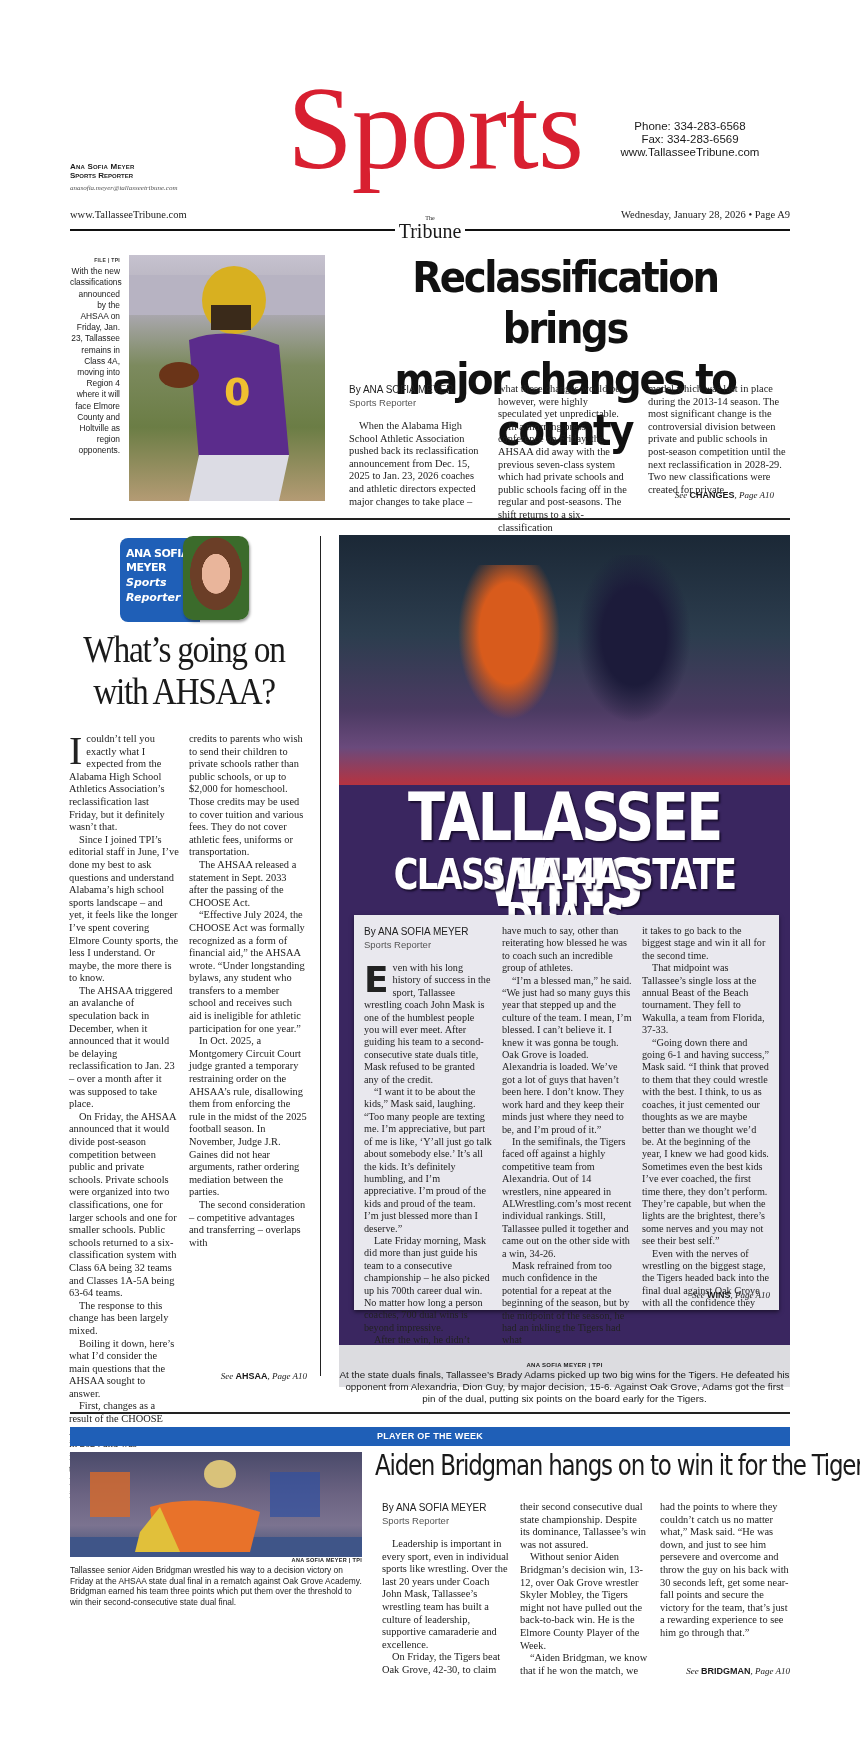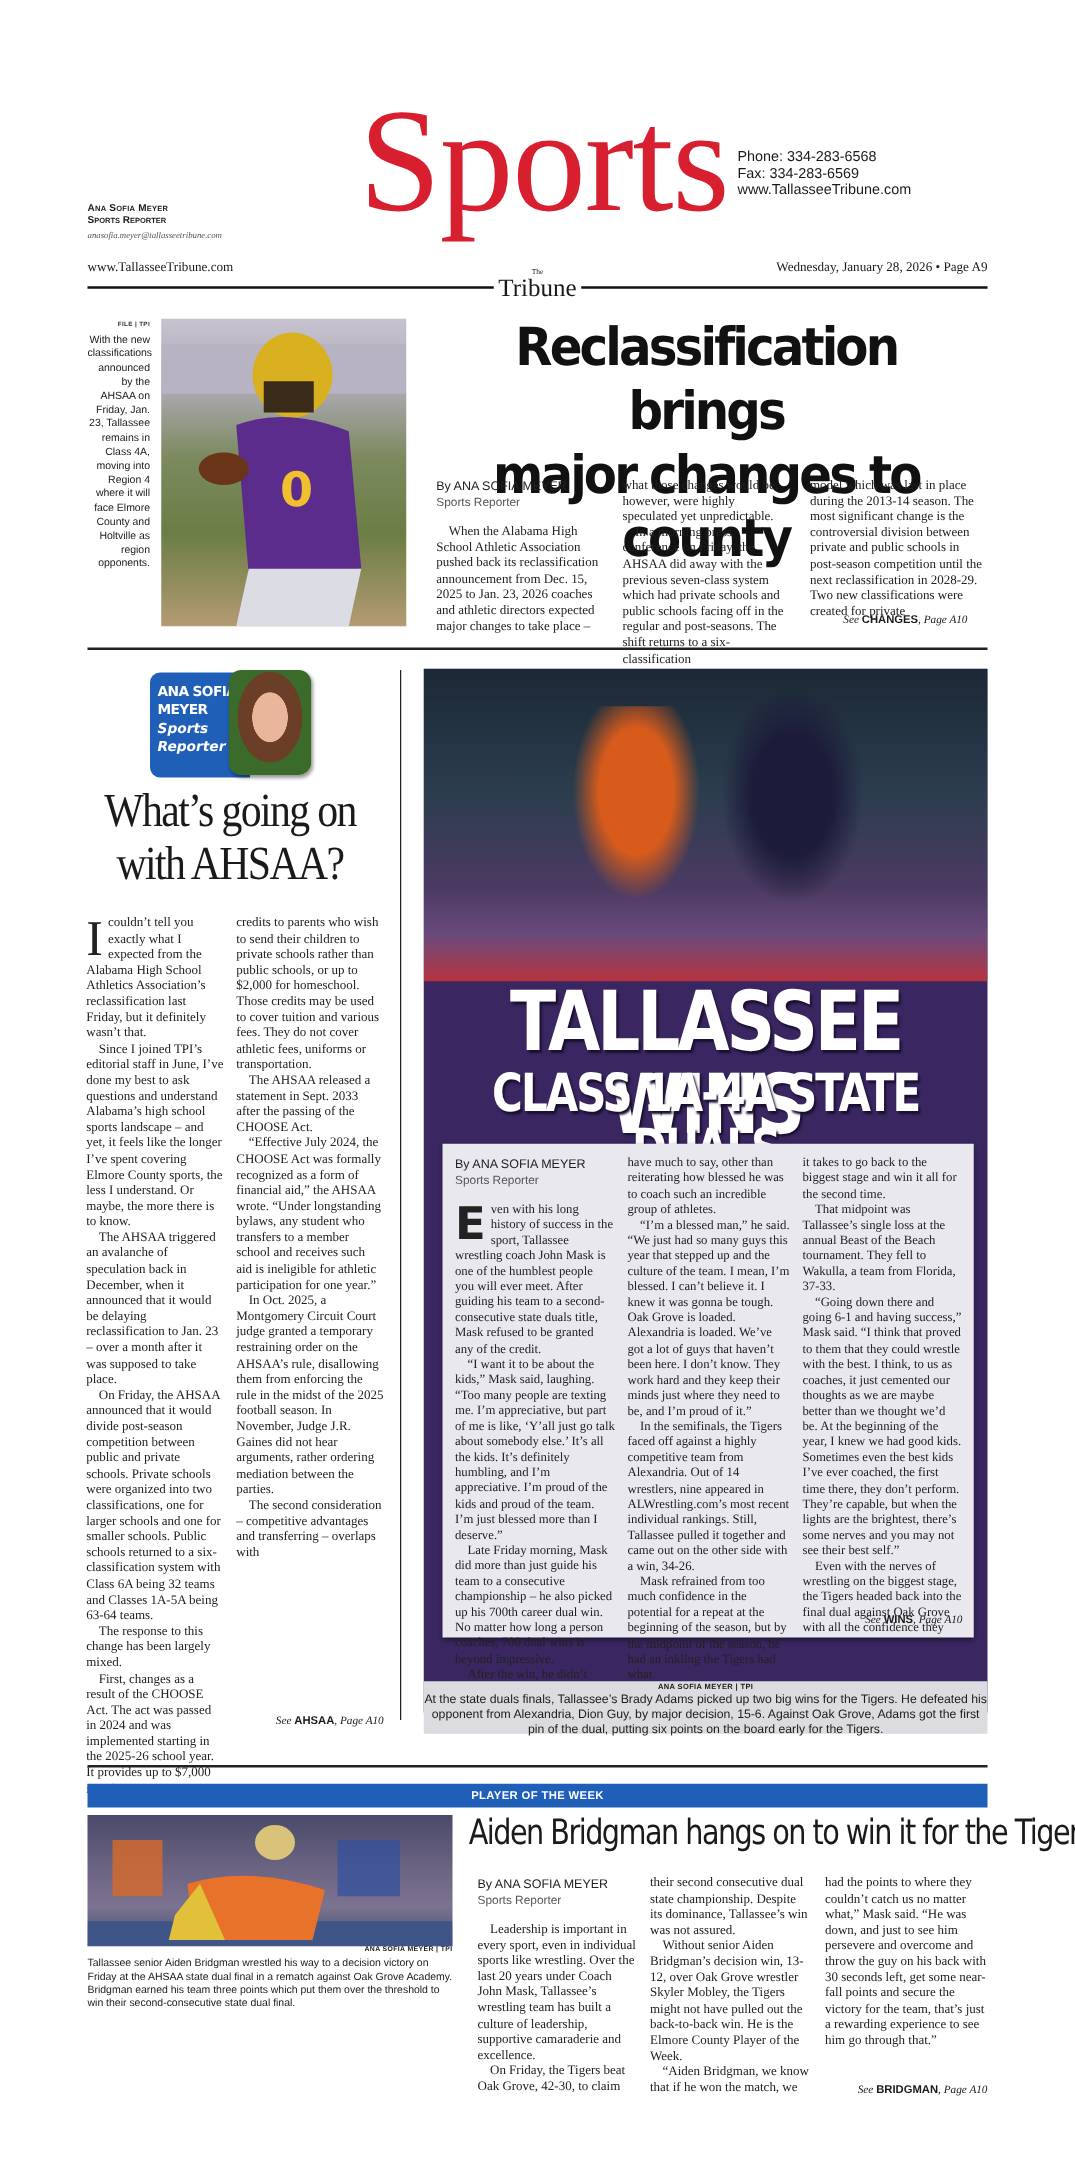--- a/index.html
+++ b/index.html
@@ -6,21 +6,21 @@
   html, body { width: 860px; height: 1746px; background: #ffffff; overflow: hidden; }
   body { position: relative; font-family: "Liberation Serif", serif; color: #1a1a1a; }
   .abs { position: absolute; }
 
   
   .masthead-title { left: 255px; top: 70px; width: 360px; text-align: center; font-family: "Liberation Serif", serif; font-size: 118px; line-height: 118px; color: #d81f30; letter-spacing: -1px; }
   .reporter-block { left: 70px; top: 162px; width: 180px; }
   .reporter-name { font-family: "Liberation Sans", sans-serif; font-size: 8px; font-weight: bold; letter-spacing: 0.2px; line-height: 9px; font-variant: small-caps; }
   .reporter-title { font-family: "Liberation Sans", sans-serif; font-size: 8px; font-weight: bold; line-height: 9px; font-variant: small-caps; }
   .reporter-email { font-size: 7px; font-style: italic; color: #555; margin-top: 4px; }
-  .contact-block { right: 70px; top: 120px; width: 200px; text-align: left; font-family: "Liberation Sans", sans-serif; font-size: 11.5px; line-height: 13px; }
+  .contact-block { right: 70px; top: 120px; width: 200px; text-align: center; font-family: "Liberation Sans", sans-serif; font-size: 11.5px; line-height: 13px; }
   .folio-left { left: 70px; top: 209px; font-size: 10.5px; }
   .folio-right { right: 70px; top: 209px; font-size: 10.5px; }
   .folio-rule-left { left: 70px; top: 229px; width: 325px; height: 2px; background: #111; }
   .folio-rule-right { left: 465px; top: 229px; width: 325px; height: 2px; background: #111; }
   .tribune-the { left: 405px; top: 215px; width: 50px; text-align: center; font-size: 6px; }
   .tribune-name { left: 395px; top: 222px; width: 70px; text-align: center; font-size: 20px; line-height: 18px; }
 
   
   .photo-caption-left { left: 70px; top: 255px; width: 50px; text-align: right; font-family: "Liberation Sans", sans-serif; font-size: 8.4px; line-height: 11.2px; }
   .credit-small { font-size: 5px; letter-spacing: 0.3px; font-weight: bold; color: #333; }
@@ -45,21 +45,21 @@
   .vrule { left: 320px; top: 536px; width: 1px; height: 840px; background: #222; }
 
   
   .feature-box { left: 339px; top: 535px; width: 451px; height: 835px; background: #3a2660; overflow: hidden; }
   .feature-photo { left: 0; top: 0; width: 451px; height: 250px; background: linear-gradient(180deg, #1b2836 0%, #2c3d4e 40%, #4b3a62 70%, #6a4a7c 85%, #b63340 100%); }
   .wrestler1 { left: 110px; top: 30px; width: 120px; height: 170px; background: radial-gradient(ellipse at 50% 40%, #d85b1c 0 35%, rgba(0,0,0,0) 60%); }
   .wrestler2 { left: 230px; top: 20px; width: 130px; height: 180px; background: radial-gradient(ellipse at 50% 45%, #1c1b3a 0 35%, rgba(0,0,0,0) 62%); }
   .feature-title1 { left: 0; top: 250px; width: 451px; text-align: center; color: #fff; font-family: "DejaVu Sans", sans-serif; font-weight: bold; font-size: 66px; line-height: 66px; letter-spacing: -3px; transform: scaleX(0.82); transform-origin: center top; text-shadow: 2px 2px 2px #1a0f30; }
   .feature-title2 { left: 0; top: 318px; width: 451px; text-align: center; color: #fff; font-family: "DejaVu Sans", sans-serif; font-weight: bold; font-size: 42px; line-height: 44px; letter-spacing: -2px; transform: scaleX(0.80); transform-origin: center top; text-shadow: 2px 2px 2px #1a0f30; }
   .feature-textpanel { left: 15px; top: 380px; width: 425px; height: 395px; background: #e9e8ee; box-shadow: 0 2px 4px rgba(0,0,0,0.5); }
-  .feature-caption { left: 339px; top: 1345px; width: 451px; height: 42px; background: #dcdce0; text-align: center; font-family: "Liberation Sans", sans-serif; font-size: 9.8px; line-height: 12px; padding-top: 1px; }
+  .feature-caption { left: 339px; top: 1345px; width: 451px; height: 42px; background: #dcdce0; text-align: center; font-family: "Liberation Sans", sans-serif; font-size: 9.8px; line-height: 12px; padding-top: 16px; }
   .feature-caption .credit { font-size: 6px; font-weight: bold; letter-spacing: 0.3px; line-height: 8px; }
 
   
   .potw-bar { left: 70px; top: 1427px; width: 720px; height: 19px; background: #1f5fb7; color: #fff; text-align: center; font-family: "Liberation Sans", sans-serif; font-weight: bold; font-size: 9px; line-height: 19px; letter-spacing: 0.3px; }
   .potw-photo { left: 70px; top: 1452px; width: 292px; height: 105px; overflow: hidden; background: linear-gradient(180deg, #4a4a6a 0%, #6b6382 40%, #7b7390 70%, #3e4d74 100%); }
   .potw-credit { left: 70px; top: 1557px; width: 292px; text-align: right; font-family: "Liberation Sans", sans-serif; font-size: 5.5px; font-weight: bold; letter-spacing: 0.3px; }
   .potw-caption { left: 70px; top: 1565px; width: 296px; font-family: "Liberation Sans", sans-serif; font-size: 8.4px; line-height: 10.6px; }
   .potw-headline { left: 375px; top: 1447px; width: 420px; font-family: "DejaVu Sans", sans-serif; font-size: 28px; line-height: 38px; letter-spacing: -1.5px; color: #1a1a1a; transform: scaleX(0.82); transform-origin: left top; white-space: nowrap; }
   .bottom-rule { left: 70px; top: 1412px; width: 720px; height: 1.5px; background: #222; }
 </style>
@@ -139,20 +139,21 @@
   <div>What’s going on</div>
   <div>with AHSAA?</div>
 </div>
 
 <div class="col" style="left:69px; top:733px; width:110px;">
   <p class="noindent"><span class="dropcap">I</span><span>couldn’t tell you exactly what I expected from the Alabama High School Athletics Association’s reclassification last Friday, but it definitely wasn’t that.</span></p>
   <p>Since I joined TPI’s editorial staff in June, I’ve done my best to ask questions and understand Alabama’s high school sports landscape – and yet, it feels like the longer I’ve spent covering Elmore County sports, the less I understand. Or maybe, the more there is to know.</p>
   <p>The AHSAA triggered an avalanche of speculation back in December, when it announced that it would be delaying reclassification to Jan. 23 – over a month after it was supposed to take place.</p>
   <p>On Friday, the AHSAA announced that it would divide post-season competition between public and private schools. Private schools were organized into two classifications, one for larger schools and one for smaller schools. Public schools returned to a six-classification system with Class 6A being 32 teams and Classes 1A-5A being 63-64 teams.</p>
   <p>The response to this change has been largely mixed.</p>
+  <p>Boiling it down, here’s what I’d consider the main questions that the AHSAA sought to answer.</p>
   <p>First, changes as a result of the CHOOSE Act. The act was passed in 2024 and was implemented starting in the 2025-26 school year. It provides up to $7,000 in refundable income tax</p>
 </div>
 <div class="col" style="left:189px; top:733px; width:118px;">
   <p class="noindent">credits to parents who wish to send their children to private schools rather than public schools, or up to $2,000 for homeschool. Those credits may be used to cover tuition and various fees. They do not cover athletic fees, uniforms or transportation.</p>
   <p>The AHSAA released a statement in Sept. 2033 after the passing of the CHOOSE Act.</p>
   <p>“Effective July 2024, the CHOOSE Act was formally recognized as a form of financial aid,” the AHSAA wrote. “Under longstanding bylaws, any student who transfers to a member school and receives such aid is ineligible for athletic participation for one year.”</p>
   <p>In Oct. 2025, a Montgomery Circuit Court judge granted a temporary restraining order on the AHSAA’s rule, disallowing them from enforcing the rule in the midst of the 2025 football season. In November, Judge J.R. Gaines did not hear arguments, rather ordering mediation between the parties.</p>
   <p>The second consideration – competitive advantages and transferring – overlaps with</p>
 </div>
 <div class="jump" style="left:189px; top:1371px; width:118px;">

